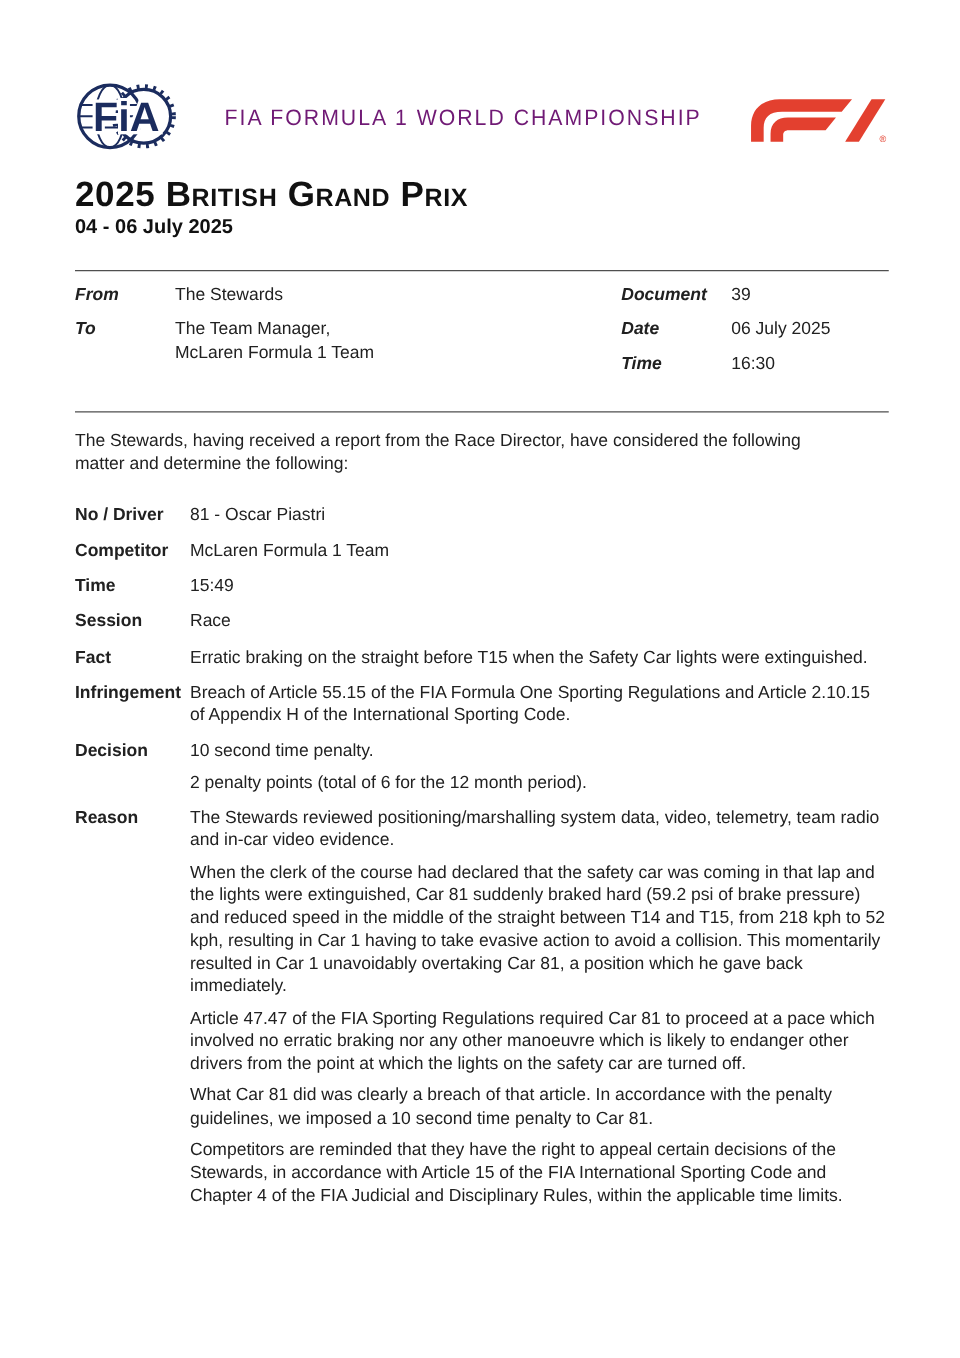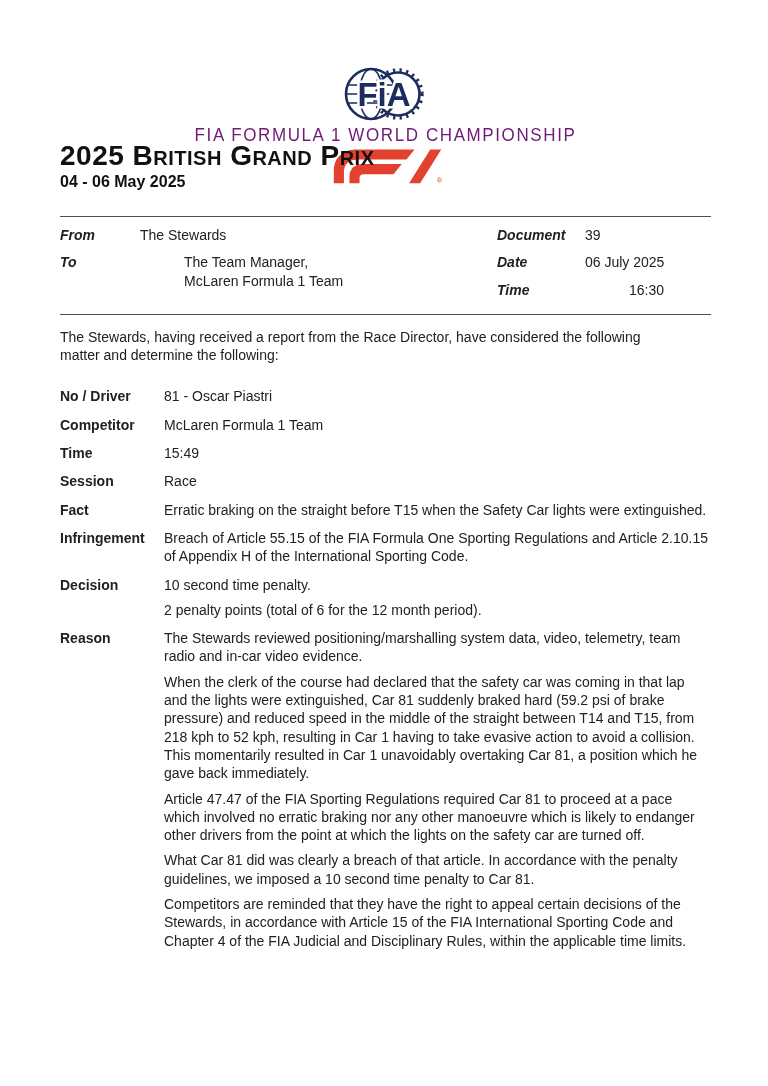--- a/index.html
+++ b/index.html
@@ -14,21 +14,20 @@
     color: #212121;
     padding: 66px 57px 0 60px;
     overflow: hidden;
   }
 
   
   .masthead {
     display: flex;
     align-items: center;
     height: 58px;
-    flex-direction: column;
   }
   .fia-logo-wrap { width: 86px; flex-shrink: 0; }
   .championship {
     flex: 1;
     text-align: center;
     font-size: 17px;
     font-weight: 400;
     letter-spacing: 1.6px;
     color: #701a75;
     white-space: nowrap;
@@ -59,36 +58,36 @@
     border-top: 1.5px solid #4f4f4f;
     border-bottom: 1.5px solid #4f4f4f;
     padding: 9px 0 14px 0;
     display: flex;
     font-size: 14px;
     line-height: 18.3px;
   }
   .meta-left { width: 437px; flex-shrink: 0; }
   .meta-right { flex: 1; }
   .meta-row { display: flex; margin-bottom: 9px; }
-  .meta-row:last-child { margin-bottom: 1px; gap: 44px; }
+  .meta-row:last-child { margin-bottom: 16px; }
   .meta-label { font-weight: bold; flex-shrink: 0; font-style: italic; }
   .meta-left .meta-label { width: 80px; }
   .meta-right .meta-label { width: 88px; }
   .meta-value span { display: block; }
 
   
   .intro {
     margin: 13px 0 0 0;
     font-size: 14px;
     line-height: 18.3px;
     max-width: 612px;
   }
   .fields { margin-top: 23px; }
   .field-row { display: flex; margin-bottom: 10px; font-size: 14px; line-height: 18.3px; }
-  .field-label { width: 104px; flex-shrink: 0; font-weight: bold; }
+  .field-label { width: 92px; flex-shrink: 0; font-weight: bold; }
   .field-value { flex: 1; max-width: 559px; }
   .field-value p { margin: 0 0 7px 0; }
   .field-value p:last-child { margin-bottom: 0; }
 </style>
 </head>
 <body>
 
 <div class="page">
 
   <header class="masthead">
@@ -119,21 +118,21 @@
           <path d="M19 40 L19 33 C19 24 25 19 34 19 L76 19 L67 30 L35 30 C31 30 30 32 30 34 L30 40 Z"></path>
           <path d="M84 40 L107 3 L119 3 L96 40 Z"></path>
           <text x="114" y="40" font-family="Liberation Sans, sans-serif" font-size="8">®</text>
         </g>
       </svg>
     </div>
   </header>
 
   <div class="title-block">
     <h1 class="gp-title">2025 British Grand Prix</h1>
-    <div class="gp-dates">04 - 06 May 2025</div>
+    <div class="gp-dates">04 - 06 July 2025</div>
   </div>
 
   <section class="meta">
     <div class="meta-left">
       <div class="meta-row">
         <div class="meta-label">From</div>
         <div class="meta-value">The Stewards</div>
       </div>
       <div class="meta-row">
         <div class="meta-label">To</div>

